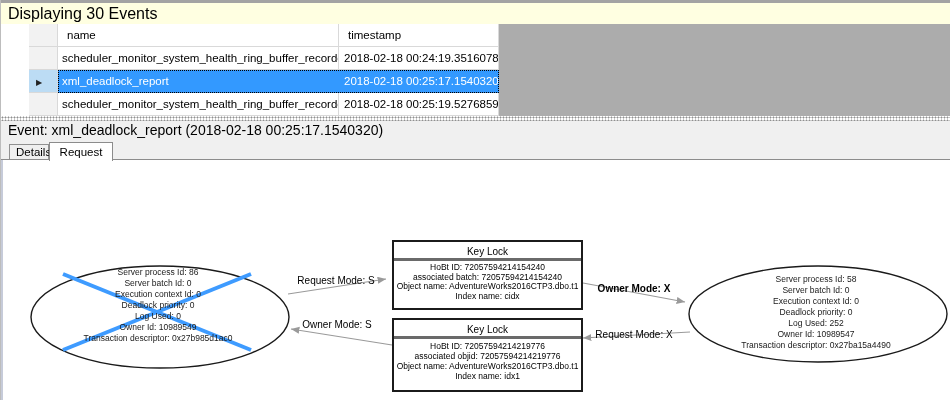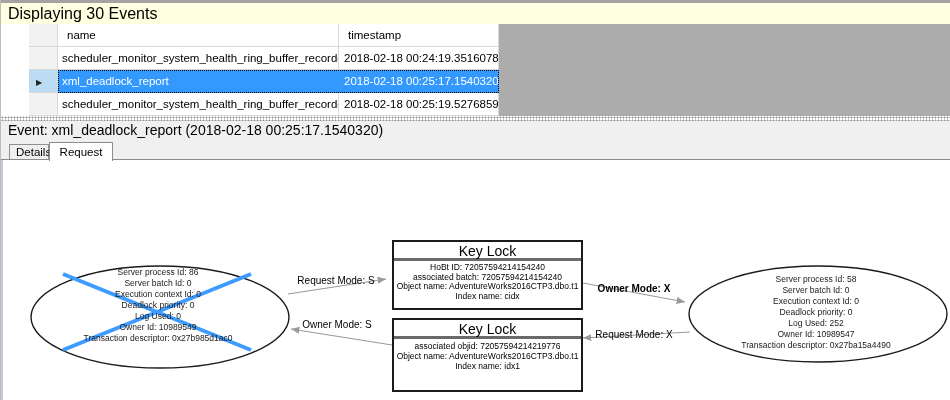--- a/index.html
+++ b/index.html
@@ -73,21 +73,21 @@
   .nodetext {
     position:absolute; text-align:center; font-size:8.5px; line-height:11px; color:#1a1a1a;
   }
   .node-left  { left:30px;  top:107px; width:250px; }
   .node-right { left:688px; top:114px; width:250px; }
   .res {
     position:absolute; width:191px; background:#fff; border:2px solid #1b1b1b;
   }
   .res-top    { left:389px; top:80px;  height:70px; }
   .res-bottom { left:389px; top:158px; height:74px; }
-  .res-title { height:19px; line-height:19px; text-align:center; font-size:14px; border-bottom:3px solid #6a6a6a; }
+  .res-title { height:19px; line-height:19px; text-align:center; font-size:10px; border-bottom:3px solid #6a6a6a; }
   .res-body  { padding-top:2px; text-align:center; font-size:8.5px; }
   .res-top .res-body    { line-height:9.5px; }
   .res-bottom .res-body { line-height:10px; }
   .edge-label {
     position:absolute; transform:translateX(-50%); white-space:nowrap;
     font-size:10px; color:#000;
   }
   .lbl-1 { left:333px; top:115px; }
   .lbl-2 { left:334px; top:159px; }
   .lbl-3 { left:631px; top:123px;font-weight:bold; }
@@ -198,20 +198,21 @@
       <div class="res-body">
         <span style="display:block">HoBt ID: 72057594214154240</span>
         <span style="display:block">associated batch: 72057594214154240</span>
         <span style="display:block">Object name: AdventureWorks2016CTP3.dbo.t1</span>
         <span style="display:block">Index name: cidx</span>
       </div>
     </div>
     <div class="res res-bottom">
       <div class="res-title">Key Lock</div>
       <div class="res-body">
+        <span style="display:block">HoBt ID: 72057594214219776</span>
         <span style="display:block">associated objid: 72057594214219776</span>
         <span style="display:block">Object name: AdventureWorks2016CTP3.dbo.t1</span>
         <span style="display:block">Index name: idx1</span>
       </div>
     </div>
 
     <div class="edge-label lbl-1">Request Mode: S</div>
     <div class="edge-label lbl-2">Owner Mode: S</div>
     <div class="edge-label lbl-3">Owner Mode: X</div>
     <div class="edge-label lbl-4">Request Mode: X</div>

